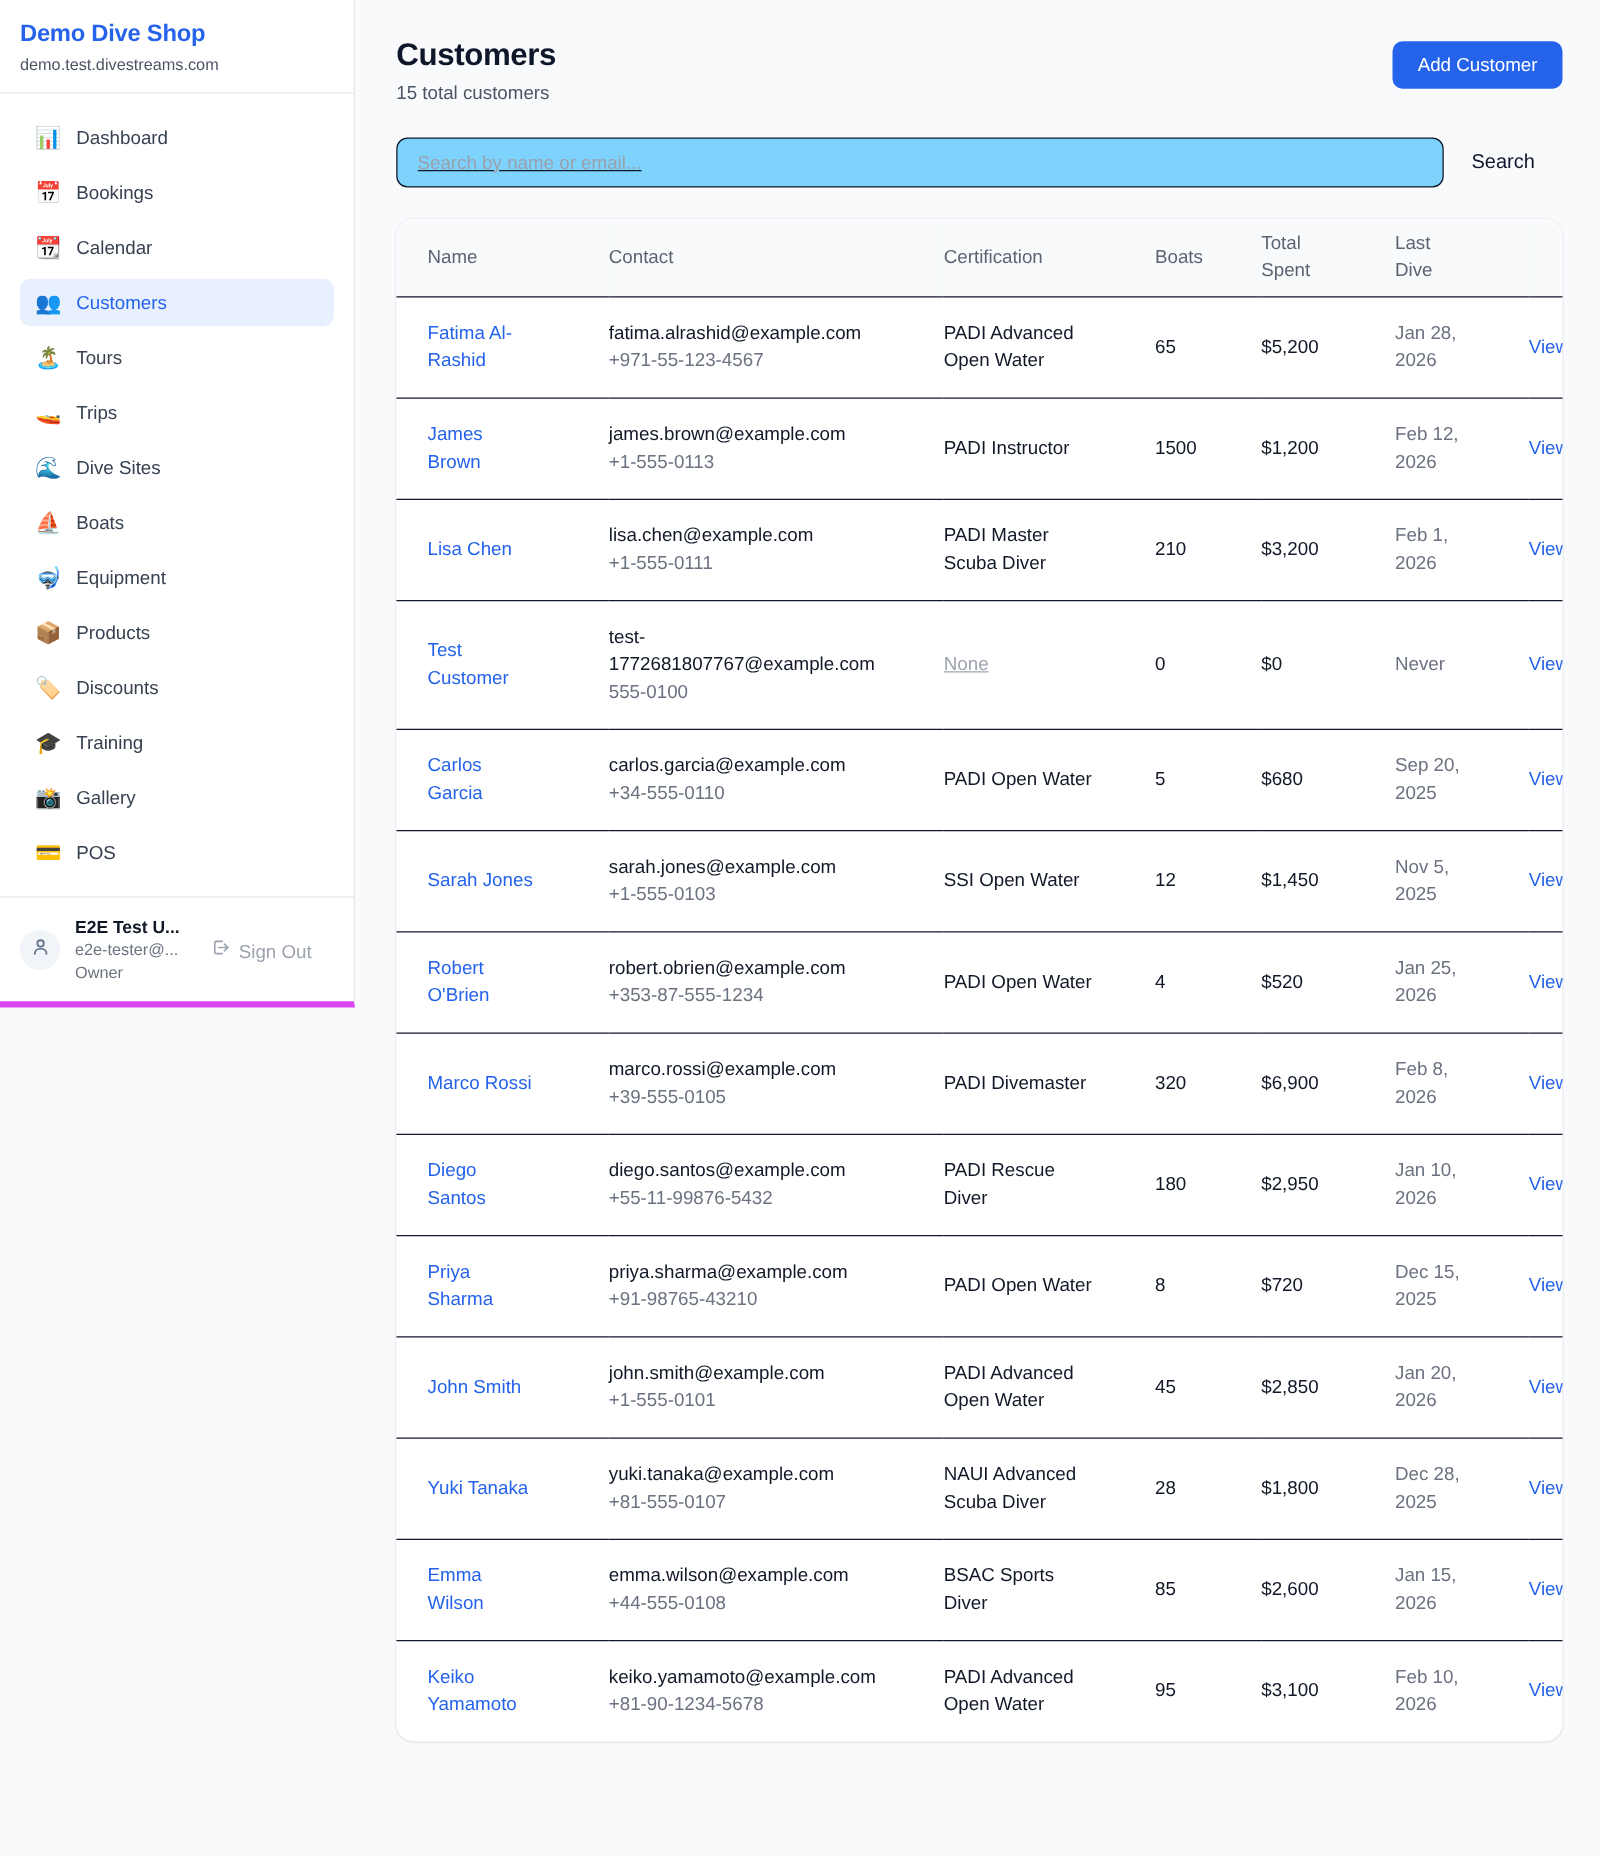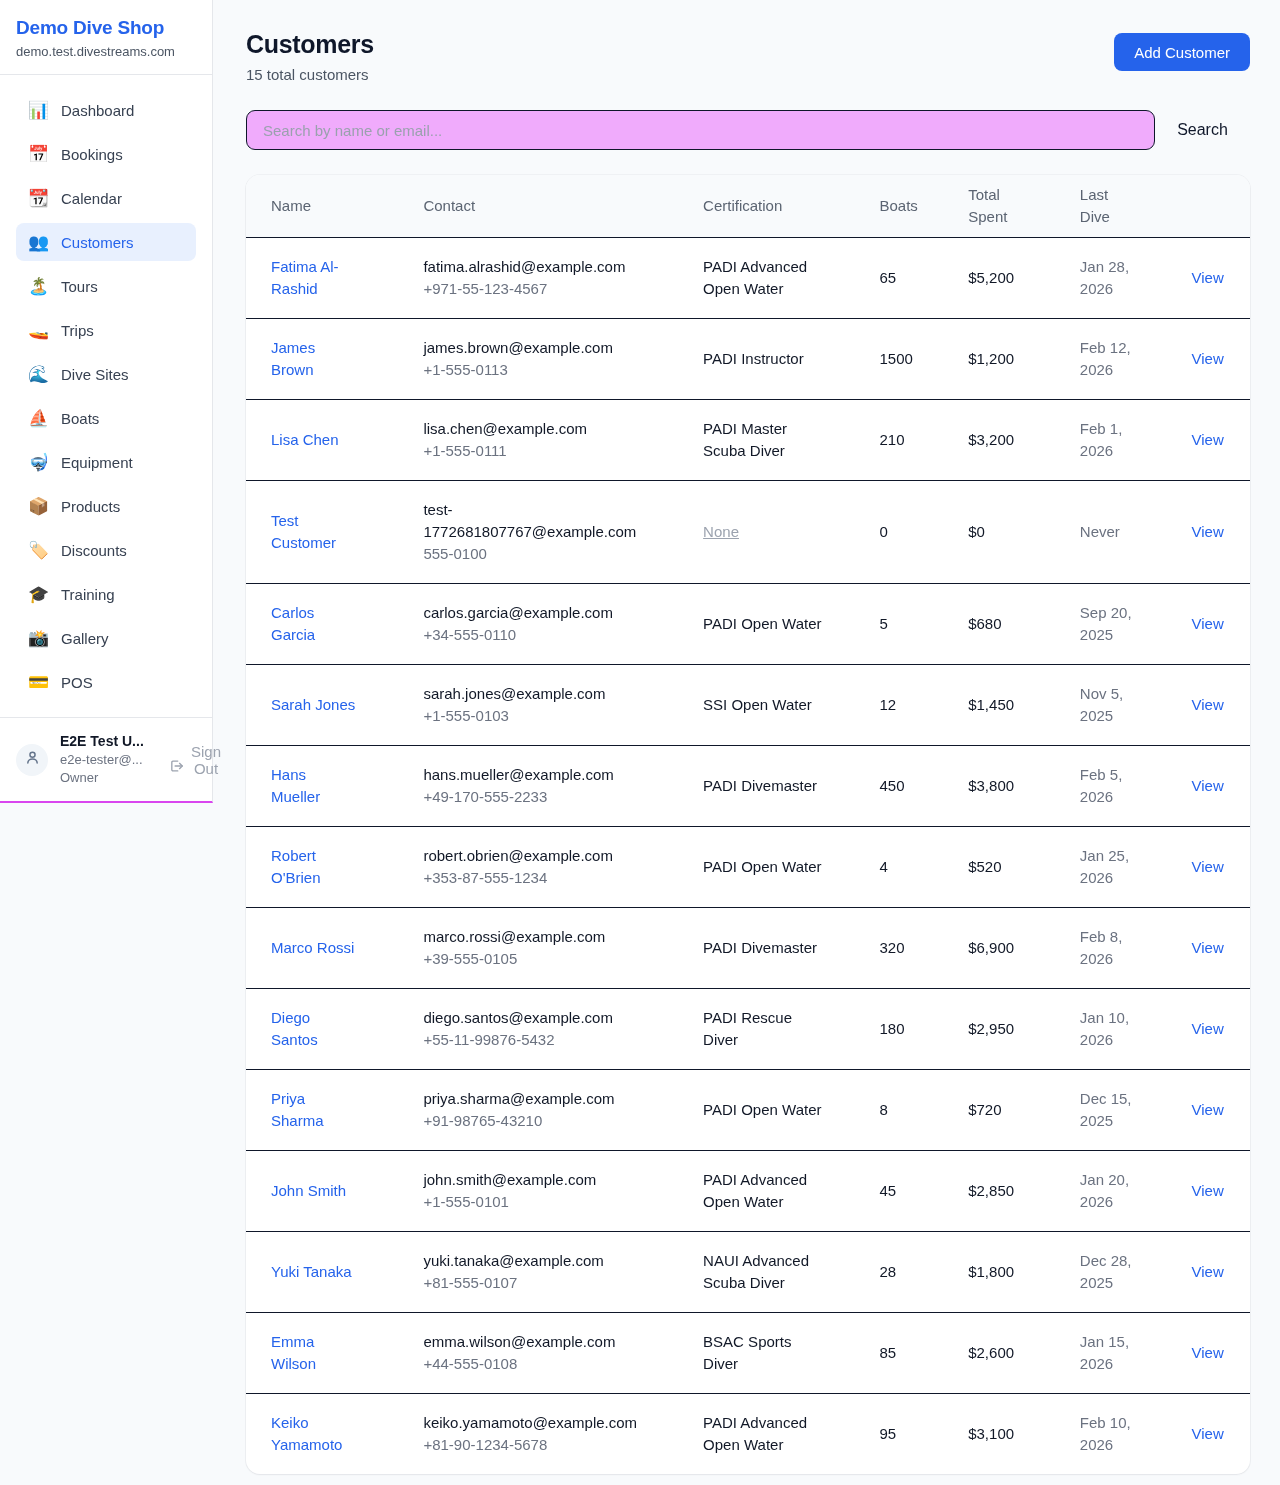--- a/index.html
+++ b/index.html
@@ -7,24 +7,24 @@
   body {
     font-family: "Liberation Sans", "DejaVu Sans", sans-serif;
     background: #f8fafc;
     color: #111827;
     overflow: hidden;
   }
   .app { display: flex; align-items: flex-start; width: 1280px; }
 
   
   .sidebar {
-    width: 213px;
+    width: 284px;
     background: #ffffff;
     border-right: 1px solid #e5e7eb;
-    border-bottom: 2px solid #d946ef;
+    border-bottom: 5px solid #d946ef;
     flex-shrink: 0;
   }
   .brand { padding: 17px 16px 15px 16px; border-bottom: 1px solid #e5e7eb; }
   .brand-name { color: #2563eb; font-size: 19px; font-weight: 700; letter-spacing: -0.2px; }
   .brand-domain { color: #4b5563; font-size: 13px; margin-top: 5px; }
   .nav { padding: 16px 0 10px 0; }
   .nav-item {
     display: flex; align-items: center; gap: 13px;
     height: 38px; margin: 0 16px 6px 16px; padding: 0 12px;
     border-radius: 8px; cursor: pointer;
@@ -60,22 +60,22 @@
   .page-subtitle { font-size: 15px; color: #4b5563; margin-top: 7px; }
   .add-btn {
     background: #2563eb; color: #ffffff; border: none; cursor: pointer;
     font-family: inherit; font-size: 15px; font-weight: 500;
     padding: 0 20px; height: 38px; border-radius: 8px; margin-top: 3px;
   }
 
   .search-row { display: flex; align-items: center; margin-top: 27px; }
   .search-input {
     flex: 1; height: 40px; border: 1.5px solid #0f172a; border-radius: 9px;
-    background: #f0abfc; padding: 0 16px; font-size: 15px; font-family: inherit;
-    color: #111827; outline: none;
+    background: #7dd3fc; padding: 0 16px; font-size: 15px; font-family: inherit;
+    color: #111827; outline: none; text-decoration: underline;
   }
   .search-input::placeholder { color: #9aa1ae; }
   .search-btn {
     background: none; border: none; cursor: pointer; font-family: inherit;
     font-size: 16px; color: #0f172a; width: 95px; text-align: center;
   }
 
   
   .table-card {
     margin-top: 25px; background: #ffffff; border-radius: 14px;
@@ -310,32 +310,20 @@
                 <div class="email">sarah.jones@example.com</div>
                 <div class="phone">+1-555-0103</div>
               </td>
               <td class="col-cert"><span class="cert">SSI Open Water</span></td>
               <td class="col-dives">12</td>
               <td class="col-total">$1,450</td>
               <td class="col-last"><span class="last">Nov 5, 2025</span></td>
               <td class="col-view"><a class="view-link">View</a></td>
             </tr>
             <tr>
-              <td class="col-name"><a class="name-link">Hans Mueller</a></td>
-              <td class="col-contact">
-                <div class="email">hans.mueller@example.com</div>
-                <div class="phone">+49-170-555-2233</div>
-              </td>
-              <td class="col-cert"><span class="cert">PADI Divemaster</span></td>
-              <td class="col-dives">450</td>
-              <td class="col-total">$3,800</td>
-              <td class="col-last"><span class="last">Feb 5, 2026</span></td>
-              <td class="col-view"><a class="view-link">View</a></td>
-            </tr>
-            <tr>
               <td class="col-name"><a class="name-link">Robert O'Brien</a></td>
               <td class="col-contact">
                 <div class="email">robert.obrien@example.com</div>
                 <div class="phone">+353-87-555-1234</div>
               </td>
               <td class="col-cert"><span class="cert">PADI Open Water</span></td>
               <td class="col-dives">4</td>
               <td class="col-total">$520</td>
               <td class="col-last"><span class="last">Jan 25, 2026</span></td>
               <td class="col-view"><a class="view-link">View</a></td>

